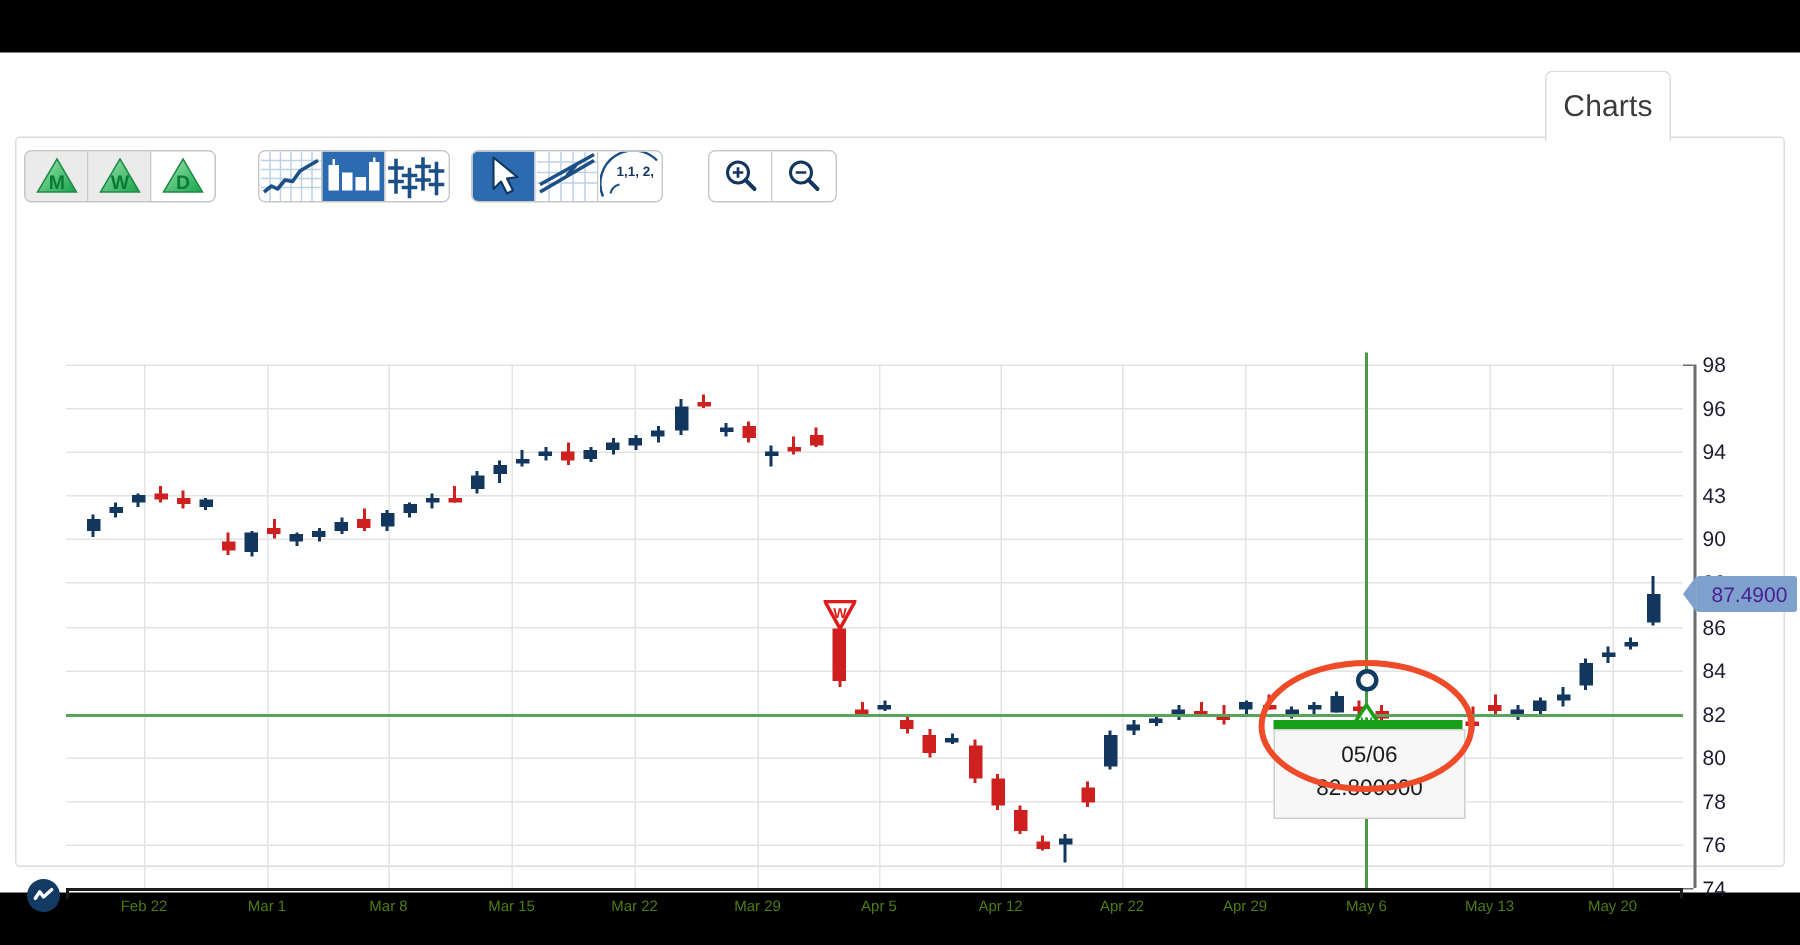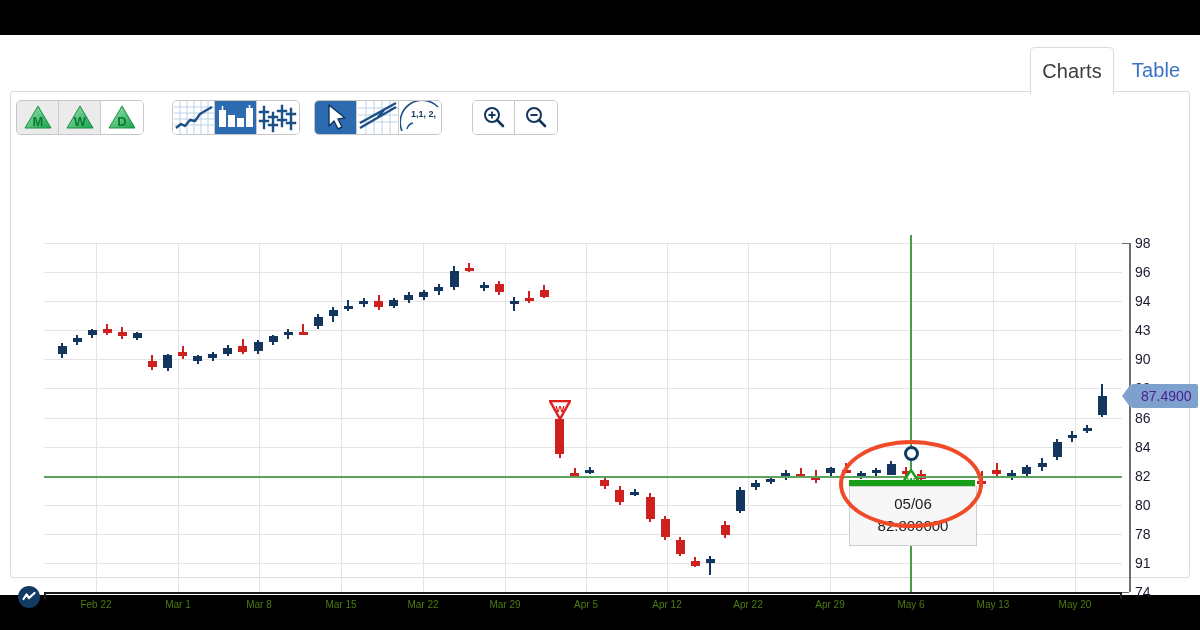--- a/index.html
+++ b/index.html
@@ -129,23 +129,20 @@
 <div class="stage">
 
   <div class="letterbox-top"></div>
   <div class="letterbox-bottom"></div>
 
   <div class="page">
 
     <div class="tabbar">
       <div class="tab active">
         <span>Charts</span>
-      </div>
-      <div class="tab inactive">
-        <span>Table</span>
       </div>
     </div>
 
     <div class="panel">
 
       <div class="toolbar">
 
         <div class="btngroup">
           <div class="tbtn">
             <svg width="30" height="26" viewBox="0 0 30 26">
@@ -597,21 +594,21 @@
             <div class="ytick" style="top: 29.0833px;">96</div>
             <div class="ytick" style="top: 58.1667px;">94</div>
             <div class="ytick" style="top: 87.25px;">43</div>
             <div class="ytick" style="top: 116.333px; text-align: center;">90</div>
             <div class="ytick" style="top: 145.417px;">88</div>
             <div class="ytick" style="top: 174.5px;">86</div>
             <div class="ytick" style="top: 203.583px;">84</div>
             <div class="ytick" style="top: 232.667px;">82</div>
             <div class="ytick" style="top: 261.75px;">80</div>
             <div class="ytick" style="top: 290.833px;">78</div>
-            <div class="ytick" style="top: 319.917px;">91</div>
+            <div class="ytick" style="top: 319.917px;">76</div>
             <div class="ytick" style="top: 349px;">74</div>
             <div class="ytickmark" style="top: 349px; background: rgb(107, 107, 107);"></div>
             <div class="pricetag" style="left: 9px; top: 140.833px; background: rgb(125, 160, 204);">87.4900</div>
           </div>
         <div class="axisX" id="axisX">
             <div class="xaxis-line"></div>
             <div class="xaxis-cap" style="left: 0px;"></div>
             <div class="xaxis-cap" style="left: 1076px;"></div>
             <div class="xtick" style="left: 52px;">Feb 22</div>
             <div class="xtick" style="left: 134px;">Mar 1</div>

